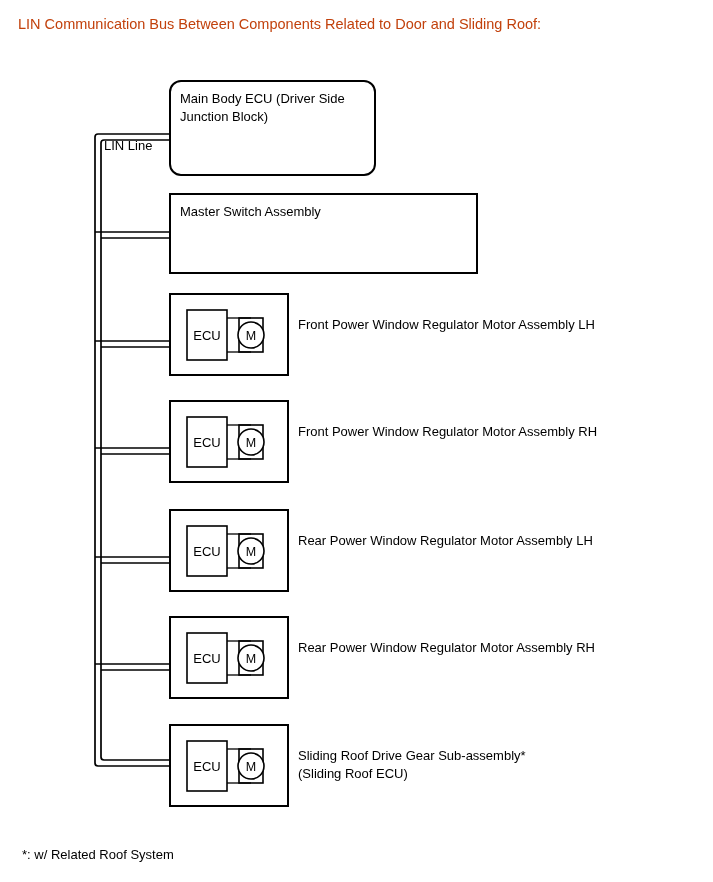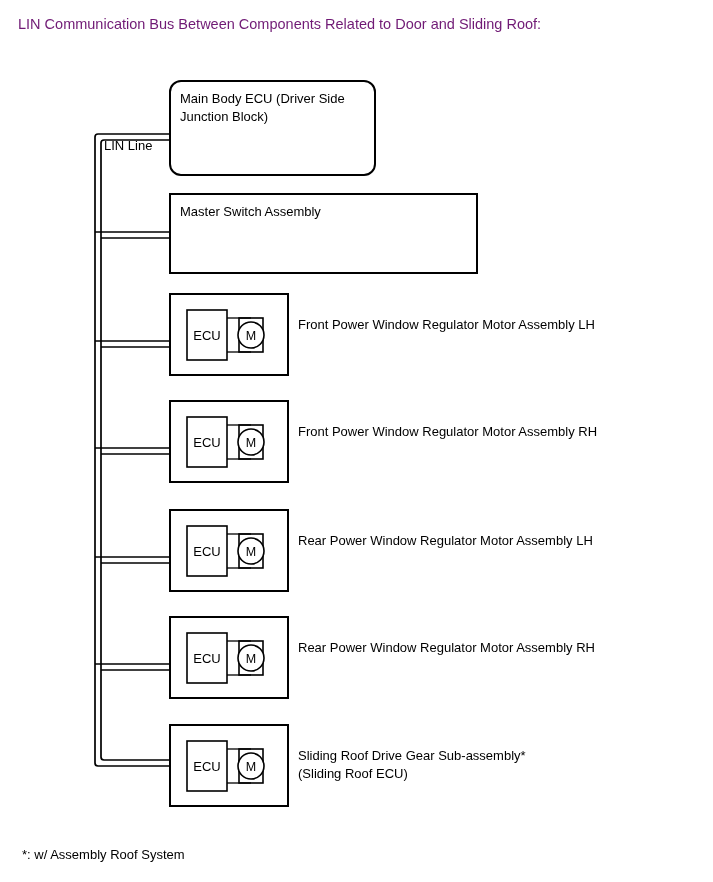--- a/index.html
+++ b/index.html
@@ -22,21 +22,21 @@
     width: 713px;
     height: 882px;
   }
   .page-title {
     position: absolute;
     left: 18px;
     top: 15px;
     font-size: 14.5px;
     line-height: 18px;
     white-space: nowrap;
-    color: #701a75;
+    color: #c2410c;
   }
   .footnote {
     position: absolute;
     left: 22px;
     top: 846px;
     font-size: 13px;
     line-height: 17px;
     white-space: nowrap;
     color: #000;
   }
@@ -188,15 +188,15 @@
           <text x="251" y="770.5" class="t-motor" text-anchor="middle">M</text>
           <g>
             <path d="M 227 749 L 251 749 L 251 749" class="wire"></path>
             <path d="M 227 783 L 251 783 L 251 783" class="wire"></path>
           </g>
         </g>
         <text x="298" y="760" class="t-side-label"><tspan x="298" dy="0">Sliding Roof Drive Gear Sub-assembly*</tspan><tspan x="298" dy="18">(Sliding Roof ECU)</tspan></text>
       </g>
   </svg>
 
-  <div class="footnote">*: w/ Assembly Roof System</div>
+  <div class="footnote">*: w/ Related Roof System</div>
 
 </div>
 
 </body></html>

